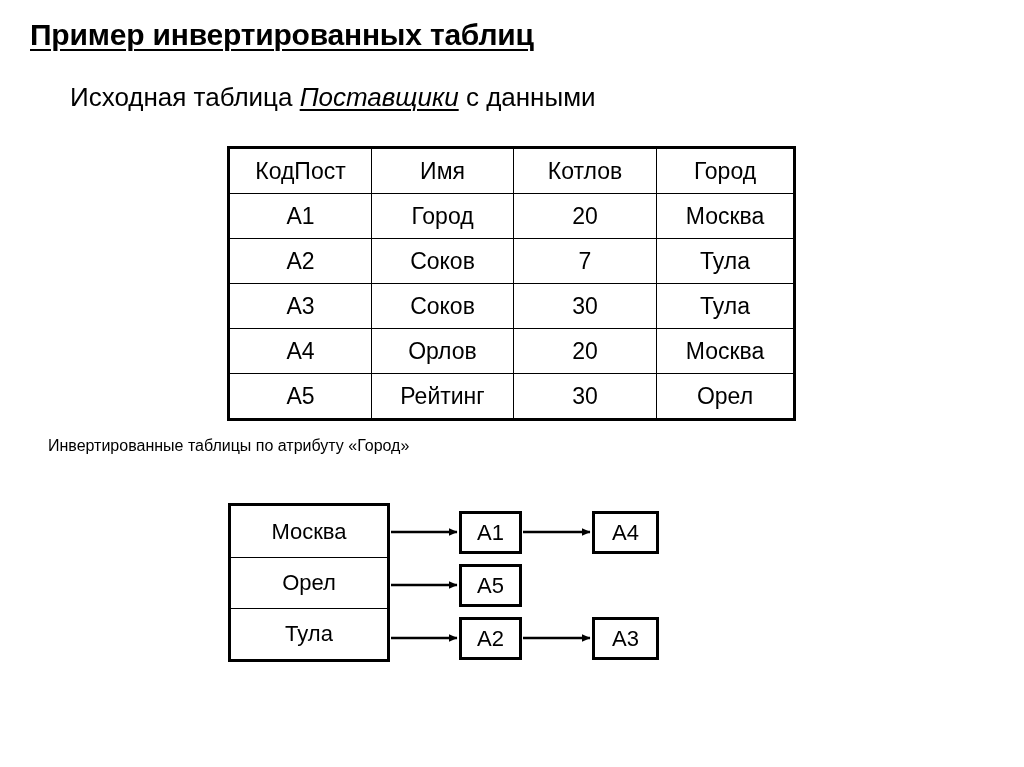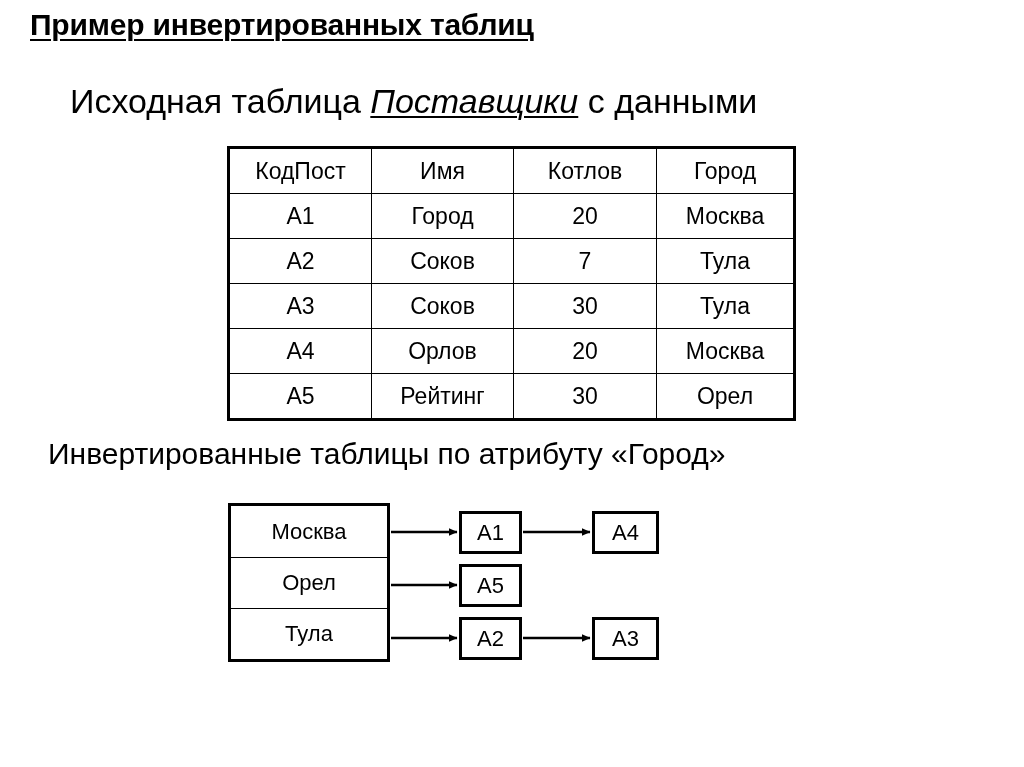--- a/index.html
+++ b/index.html
@@ -13,36 +13,36 @@
     position: relative;
     overflow: hidden;
     font-family: "Liberation Sans", sans-serif;
     color: #000000;
   }
 
   
   #slide-title {
     position: absolute;
     left: 30px;
-    top: 8px;
+    top: 18px;
     font-size: 30px;
     font-weight: bold;
     letter-spacing: -0.2px;
     white-space: nowrap;
     text-decoration: underline;
     text-underline-offset: 4px;
     text-decoration-thickness: 2px;
   }
 
   
   #caption-source {
     position: absolute;
     left: 70px;
     top: 82px;
-    font-size: 34px;
+    font-size: 26px;
     white-space: nowrap;
   }
   #caption-source .emph {
     font-style: italic;
     text-decoration: underline;
     text-underline-offset: 3px;
     text-decoration-thickness: 2px;
   }
 
   
@@ -69,21 +69,21 @@
   #source-table col.c1 { width: 143px; }
   #source-table col.c2 { width: 142px; }
   #source-table col.c3 { width: 143px; }
   #source-table col.c4 { width: 138px; }
 
   
   #caption-inverted {
     position: absolute;
     left: 48px;
     top: 437px;
-    font-size: 30px;
+    font-size: 16px;
     white-space: nowrap;
   }
 
   
   #diagram {
     position: absolute;
     left: 0;
     top: 0;
     width: 1024px;
     height: 767px;

